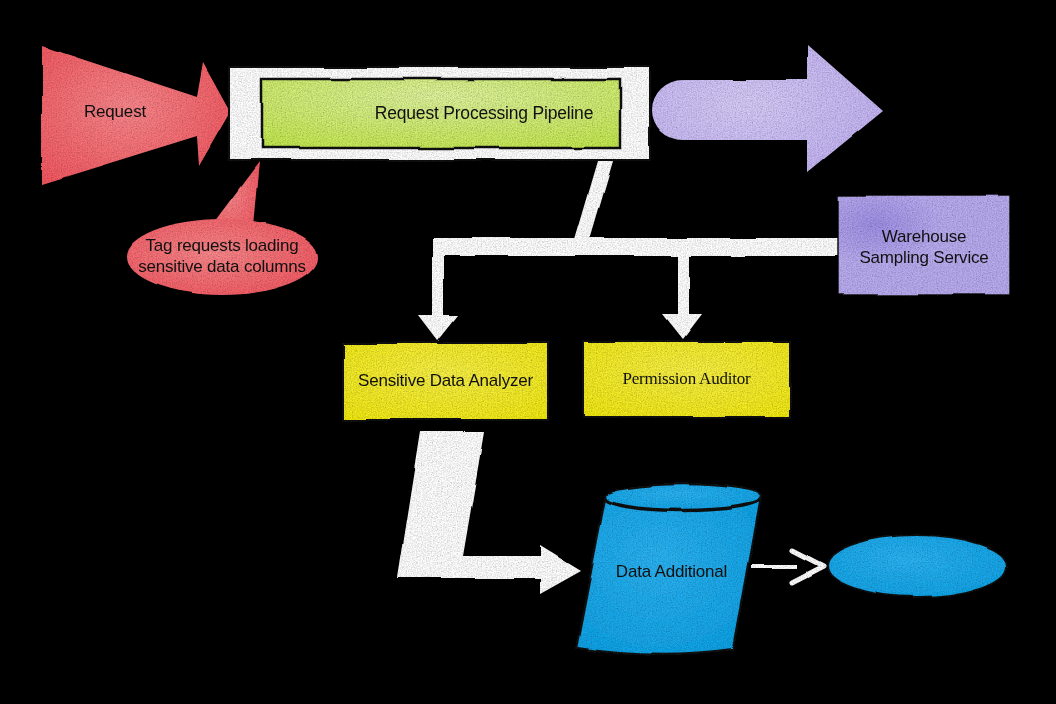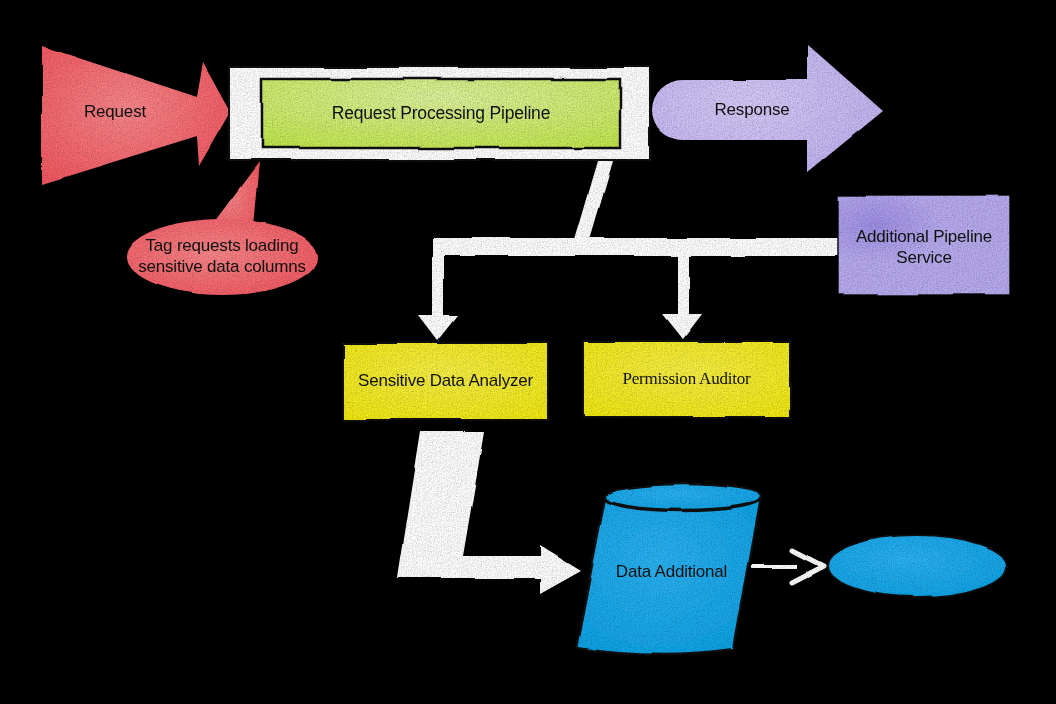--- a/index.html
+++ b/index.html
@@ -18,21 +18,21 @@
     display: flex;
     align-items: center;
     justify-content: center;
     text-align: center;
     color: #101010;
     font-size: 17px;
     line-height: 1.22;
     letter-spacing: -0.2px;
     pointer-events: none;
   }
-  .label.big { font-size: 17.5px; }
+  .label.big { font-size: 17.5px; padding-left: 43px; }
   .label.small { font-size: 16.5px; }
 </style>
 </head>
 <body>
 
 <div id="stage">
 
   <svg width="1056" height="704" viewBox="0 0 1056 704">
     <defs>
       <radialGradient id="gRed" cx="45%" cy="45%" r="70%">
@@ -104,25 +104,24 @@
       <ellipse cx="683" cy="497" rx="78" ry="13" fill="url(#gBlue)" stroke="#141414" stroke-width="2.5"></ellipse>
 
       <ellipse cx="917" cy="566" rx="90" ry="31" fill="url(#gBlue)" stroke="#141414" stroke-width="2"></ellipse>
     </g>
   </svg>
 
   <div class="label" style="left:40px; top:92px; width:150px; height:40px;">Request</div>
 
   <div class="label big" style="left:262px; top:79px; width:358px; height:69px;">Request Processing Pipeline</div>
 
-  <div class="label" style="left:677px; top:90px; width:150px; height:40px;">Response</div>
 
   <div class="label" style="left:117px; top:226px; width:210px; height:62px;text-align:center;">Tag requests loading sensitive data columns</div>
 
-  <div class="label" style="left:846px; top:220px; width:156px; height:56px;">Additional Pipeline Service</div>
+  <div class="label" style="left:846px; top:220px; width:156px; height:56px;">Warehouse Sampling Service</div>
 
   <div class="label" style="left:343px; top:343px; width:205px; height:77px;">Sensitive Data Analyzer</div>
 
   <div class="label" style="left:583px; top:341px; width:207px; height:76px;font-family:Liberation Serif, serif;">Permission Auditor</div>
 
   <div class="label" style="left:594px; top:554px; width:155px; height:36px;">Data Additional</div>
 
 
 </div>
 

